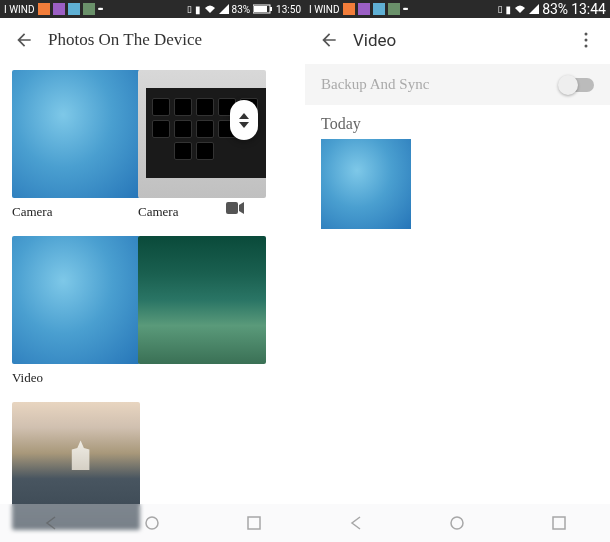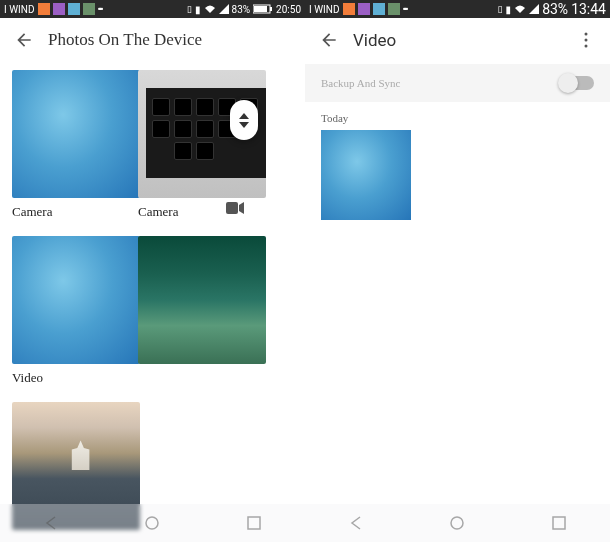--- a/index.html
+++ b/index.html
@@ -39,25 +39,25 @@
     .forest { background: linear-gradient(180deg, #0a4a3a 0%, #1a6050 30%, #2a7565 50%, #5a9a7a 70%, #3a7055 100%); position: relative; }
     .lake { background: linear-gradient(180deg, #e8d5c0 0%, #d0c0b0 20%, #a8987a 40%, #485560 60%, #384550 100%); position: relative; }
     .lake::after { content: ""; position: absolute; left: 45%; top: 30%; width: 22px; height: 30px; background: linear-gradient(180deg, #f0ede5, #d5d0c5); clip-path: polygon(50% 0%, 65% 25%, 90% 30%, 90% 100%, 10% 100%, 10% 30%, 35% 25%); }
     
     .vid-badge { position: absolute; bottom: 4px; right: 4px; width: 18px; height: 14px; }
     
     .navbar { position: absolute; bottom: 0; left: 0; right: 0; height: 38px; background: rgba(240,240,243,0.35); backdrop-filter: blur(2px); display: flex; align-items: center; justify-content: space-around; }
     .nav-btn { width: 40px; height: 28px; display: flex; align-items: center; justify-content: center; cursor: pointer; opacity: 0.5; }
     
     .backup-row { background: #f5f5f5; padding: 12px 16px; display: flex; align-items: center; justify-content: space-between; margin-top: 2px; }
-    .backup-label { font-family: Georgia, serif; font-size: 11px; color: #aaa; }
+    .backup-label { font-family: Georgia, serif; font-size: 15px; color: #aaa; }
     .toggle { width: 34px; height: 14px; background: #bbb; border-radius: 7px; position: relative; cursor: pointer; }
     .toggle::after { content: ""; position: absolute; left: -2px; top: -3px; width: 20px; height: 20px; background: #eee; border-radius: 50%; box-shadow: 0 1px 3px rgba(0,0,0,0.3); }
     
-    .section-label { font-family: Georgia, serif; font-size: 11px; color: #666; padding: 10px 16px 6px; }
+    .section-label { font-family: Georgia, serif; font-size: 16px; color: #666; padding: 10px 16px 6px; }
     .video-thumb { width: 90px; height: 90px; margin-left: 16px; }
     
     svg { display: block; }
   </style>
 </head>
 <body>
 
 <div class="phone p1">
   <div class="statusbar">
     <div class="left">
@@ -82,21 +82,21 @@
           </svg>
       </span>
       <span>83%</span>
       <span>
         <svg width="20" height="10" viewBox="0 0 20 10">
             <rect x="0" y="1" width="17" height="8" fill="none" stroke="#fff"></rect>
             <rect x="1" y="2" width="13" height="6" fill="#fff"></rect>
             <rect x="17" y="3" width="2" height="4" fill="#fff"></rect>
           </svg>
       </span>
-      <span>20:50</span>
+      <span>13:50</span>
     </div>
   </div>
 
   <div class="appbar">
     <div class="back-btn">
       <svg width="20" height="20" viewBox="0 0 24 24">
           <path d="M20 11H7.8l5.6-5.6L12 4l-8 8 8 8 1.4-1.4L7.8 13H20z" fill="#555"></path>
         </svg>
     </div>
     <div class="appbar-title serif">Photos On The Device</div>

